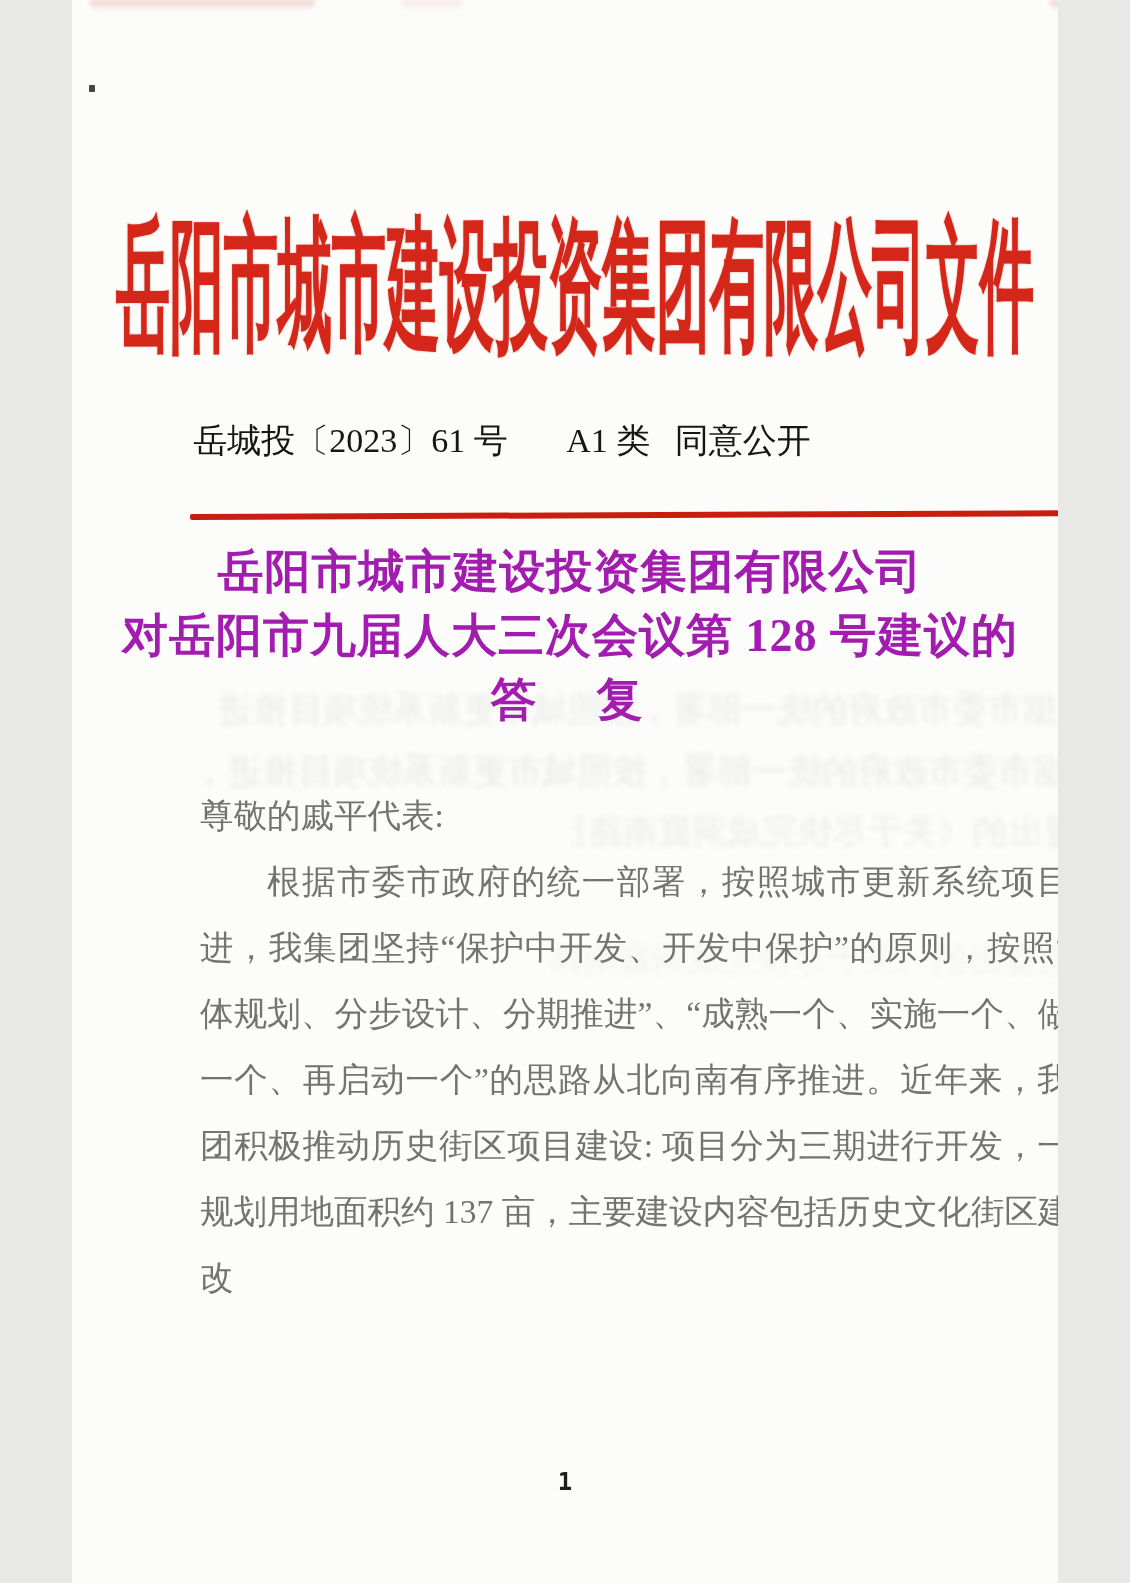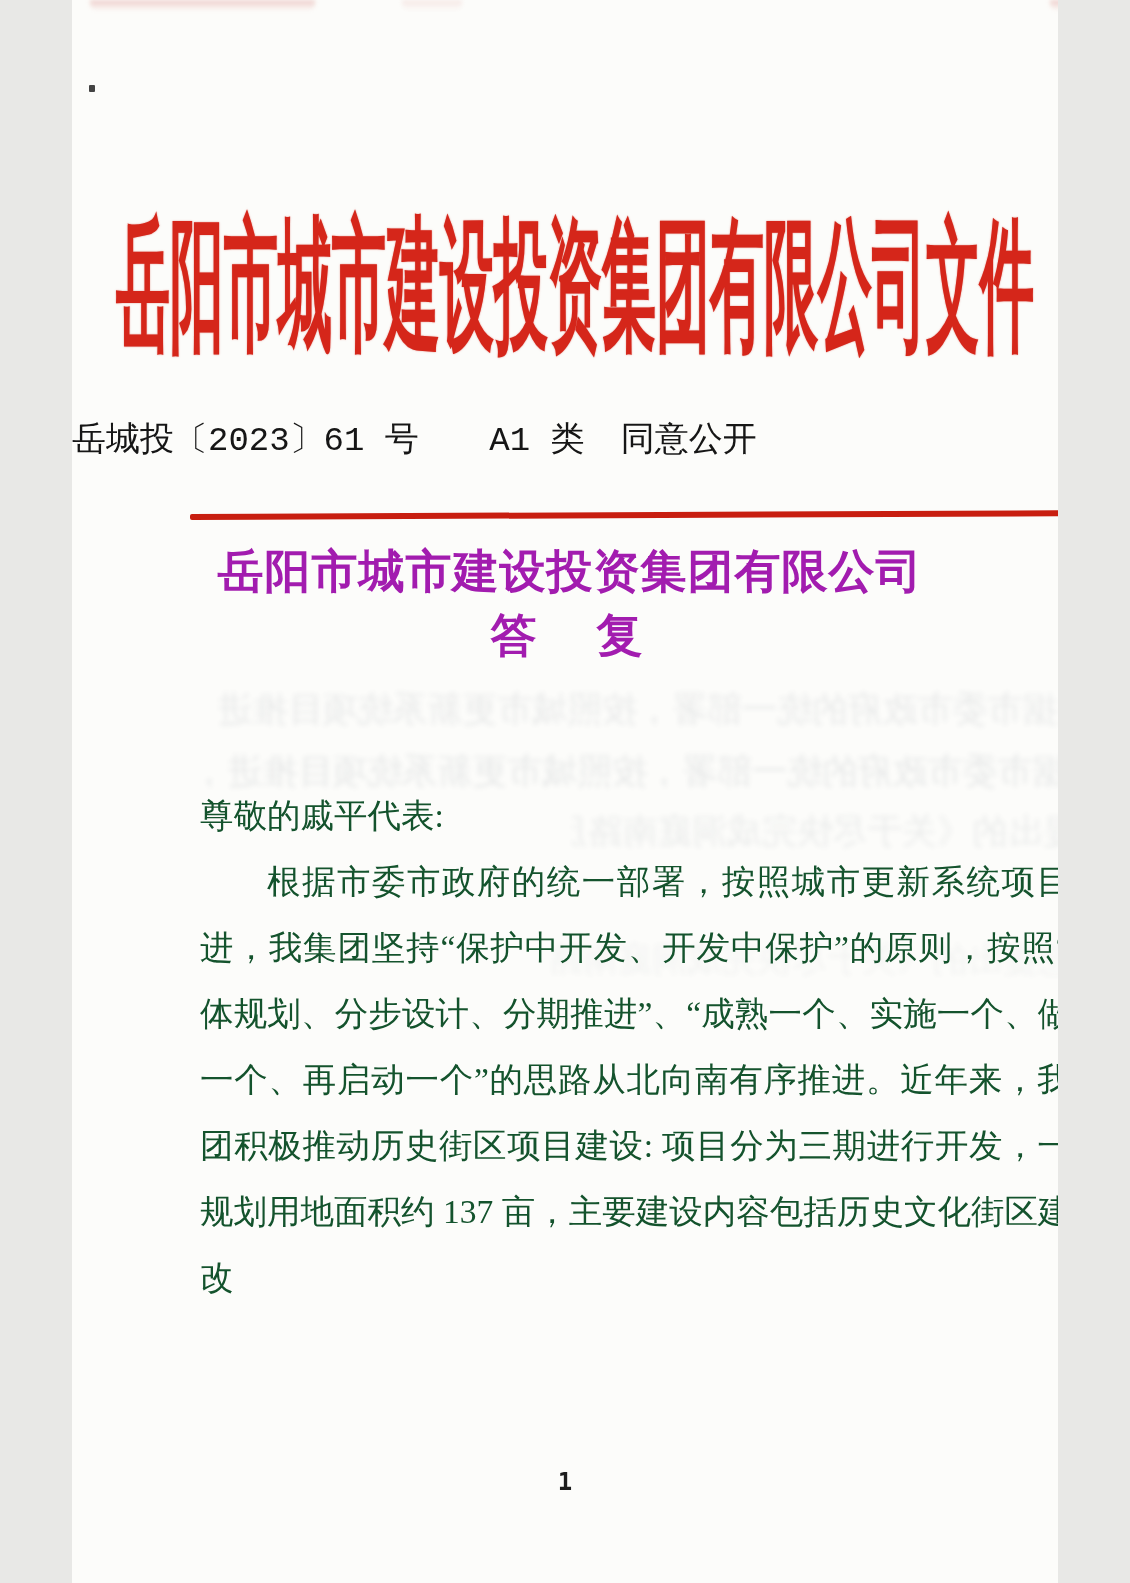--- a/index.html
+++ b/index.html
@@ -36,23 +36,23 @@
     position:absolute;top:214px;left:20px;right:0;
     text-align:center;
     font-size:54px;line-height:54px;font-weight:900;
     color:var(--brand-red);
     transform:scaleY(2.68);transform-origin:top center;
     letter-spacing:0px;white-space:nowrap;
     text-shadow:0 0 1px rgba(200,30,18,.55);
   }
   .doc-line{
     position:absolute;top:421px;left:0;right:126px;
-    text-align:left;
+    text-align:center;
     font-size:34px;line-height:40px;
-    color:var(--ink);white-space:nowrap;font-family:Liberation Mono, monospace;
+    color:var(--ink);white-space:nowrap;
   }
   .doc-line .cat{margin-left:50px;}
   .doc-line .disc{margin-left:16px;}
   .red-rule{
     position:absolute;top:512px;left:118px;width:924px;height:6px;
     background:var(--rule-red);
     transform:rotate(-0.25deg);
     border-radius:2px;
   }
   
@@ -74,21 +74,21 @@
   }
   .g1{top:688px;left:140px;width:880px;opacity:.10;}
   .g2{top:750px;left:130px;width:900px;opacity:.11;}
   .g3{top:810px;left:500px;width:540px;opacity:.09;}
   .g4{top:938px;left:480px;width:520px;opacity:.05;}
   
   .body{
     position:absolute;top:783px;left:128px;width:905px;
     font-size:33.5px;line-height:66px;
     text-align:justify;text-justify:inter-ideograph;
-    color:#14532d;
+    color:#737373;
   }
   .body p{margin:0;text-indent:2em;}
   .salutation{text-indent:0;}
   .pagenum{
     position:absolute;top:1468px;left:0;right:0;
     text-align:center;
     font-size:24px;font-weight:600;color:#1d1d1d;
     font-family:"DejaVu Sans Mono","Liberation Mono",monospace;
   }
 </style>
@@ -120,20 +120,21 @@
   </div>
   <div class="ghost g3">
     <span>您提出的《关于尽快完成洞庭南路历史文化街区建设的建议》收悉。现答复如下:</span>
   </div>
   <div class="ghost g4">
     <span>您提出的《关于尽快完成洞庭南路历史文化街区建设的建议》收悉。现答复如下:</span>
   </div>
 
   <div class="doc-title">
     <div>岳阳市城市建设投资集团有限公司</div>
+    <div>对岳阳市九届人大三次会议第 128 号建议的</div>
     <div class="t3">答　复</div>
   </div>
 
   <div class="body">
     <div class="salutation">尊敬的戚平代表:</div>
     <p>根据市委市政府的统一部署，按照城市更新系统项目推进，我集团坚持“保护中开发、开发中保护”的原则，按照“总体规划、分步设计、分期推进”、“成熟一个、实施一个、做活一个、再启动一个”的思路从北向南有序推进。近年来，我集团积极推动历史街区项目建设: 项目分为三期进行开发，一期规划用地面积约 137 亩，主要建设内容包括历史文化街区建筑改</p>
   </div>
 
   <div class="pagenum">1</div>
 

